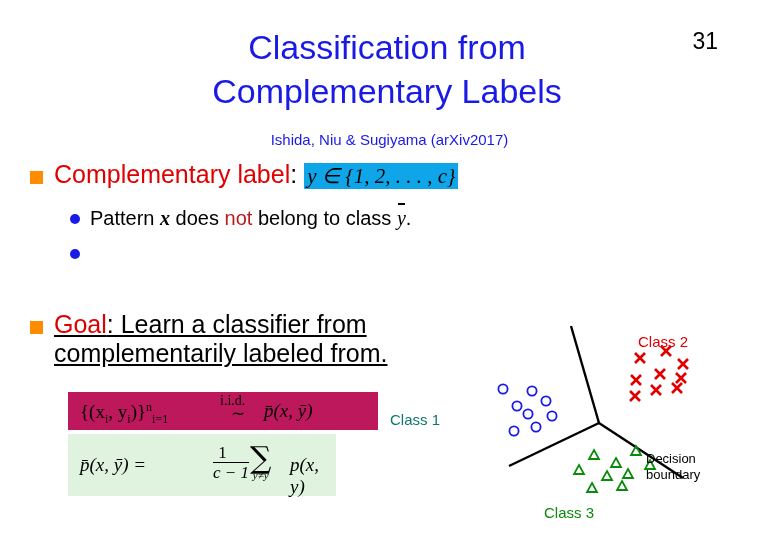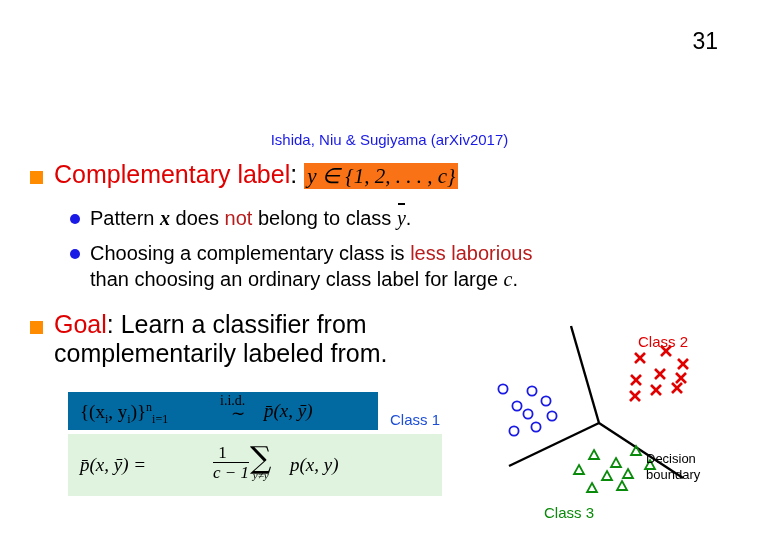--- a/index.html
+++ b/index.html
@@ -61,95 +61,95 @@
 
   
   .mathi {
     font-family:"Liberation Serif", serif;
     font-style:italic;
   }
   .bvar {
     font-family:"Liberation Serif", serif;
     font-style:italic; font-weight:bold;
   }
-  .hl-green { background:#f97316; padding:1px 3px; }
+  .hl-green { background:#0ea5e9; padding:1px 3px; }
   .hl-red   { color:#b91c1c; }
 
   .ov { position:relative; display:inline-block; }
   .ov .bar {
     position:absolute; left:8%; right:8%; top:-0.08em; height:1.5px;
     background:#000;
   }
 
   
   .formula-box {
     position:absolute;
     font-family:"Liberation Serif", serif;
   }
   #formula1 {
     left:68px; top:392px; width:310px; height:38px;
-    background:#0369a1;
+    background:#be185d;
   }
   #formula2 {
-    left:68px; top:434px; width:374px; height:62px;
+    left:68px; top:434px; width:268px; height:62px;
     background:#dff3df;
   }
   .f-inner { position:absolute; inset:0; }
 
   .frac { display:inline-block; text-align:center; vertical-align:middle; font-size:17px;}
   .frac .num { display:block; line-height:1.05; }
   .frac .den { display:block; border-top:1.3px solid #000; line-height:1.15; }
 
   .sum { font-size:30px; line-height:0.8; display:inline-block; vertical-align:middle;
          font-family:"DejaVu Serif", serif; }
   .sumsub { font-size:11px; display:block; text-align:center; line-height:1; }
 
   
   #figure { position:absolute; left:470px; top:318px; width:300px; height:226px; }
   #figure svg { position:absolute; left:0; top:0; }
   .lbl { position:absolute; font-size:15px; }
-  .lbl-blue { color:#1d4ed8; }
+  .lbl-blue { color:#0f766e; }
   .lbl-red { color:#e00000; }
   .lbl-green { color:#0a8a0a; }
   .lbl-black { color:#000; font-size:13px; line-height:1.2; }
 </style>
 </head>
 <body>
 
 <div class="slide">
 
   <div class="page-number">31</div>
 
+  <div class="title">
+    <span>Classification from</span>
+    <span class="l2">Complementary Labels</span>
+  </div>
 
   <div class="authors">Ishida, Niu &amp; Sugiyama (arXiv2017)</div>
 
   <div class="bullet1" style="left:30px; top:160px;">
     <span class="sq"></span>
     <span>
       <span class="red">Complementary label</span><span class="black">:</span>
       <span class="hl-green mathi" style="font-size:21px;">y ∈ {1, 2, . . . , c}</span>
     </span>
   </div>
 
   <div class="bullet2" style="left:70px; top:205px;">
     <span class="dot"></span>
     <span>
       <span>Pattern </span><span class="bvar">x</span><span> does </span><span class="hl-red">not</span><span> belong to class </span><span class="ov mathi"><span class="bar"></span><span>y</span></span><span>.</span>
     </span>
   </div>
 
   <div class="bullet2" style="left:70px; top:240px; width:640px;">
     <span class="dot"></span>
-    <span>
-      <span>Choosing a complementary class is </span><span class="hl-red">less laborious</span><br>
-      <span>than choosing an ordinary class label for large </span><span class="mathi">c</span><span>.</span>
-    </span>
-  </div>
-
-  <div class="bullet1" style="left:30px; top:310px; width:440px;">
+  </div>
+
+  <div class="bullet1" style="left:30px; top:310px; width:440px;text-decoration:underline;">
     <span class="sq"></span>
     <span>
       <span class="red">Goal</span><span class="black">: Learn a classifier from</span><br>
       <span class="black">complementarily labeled from.</span>
     </span>
   </div>
 
   <div class="formula-box" id="formula1">
     <div class="f-inner">
       <span style="position:absolute; left:12px; top:8px; font-size:19px;">

